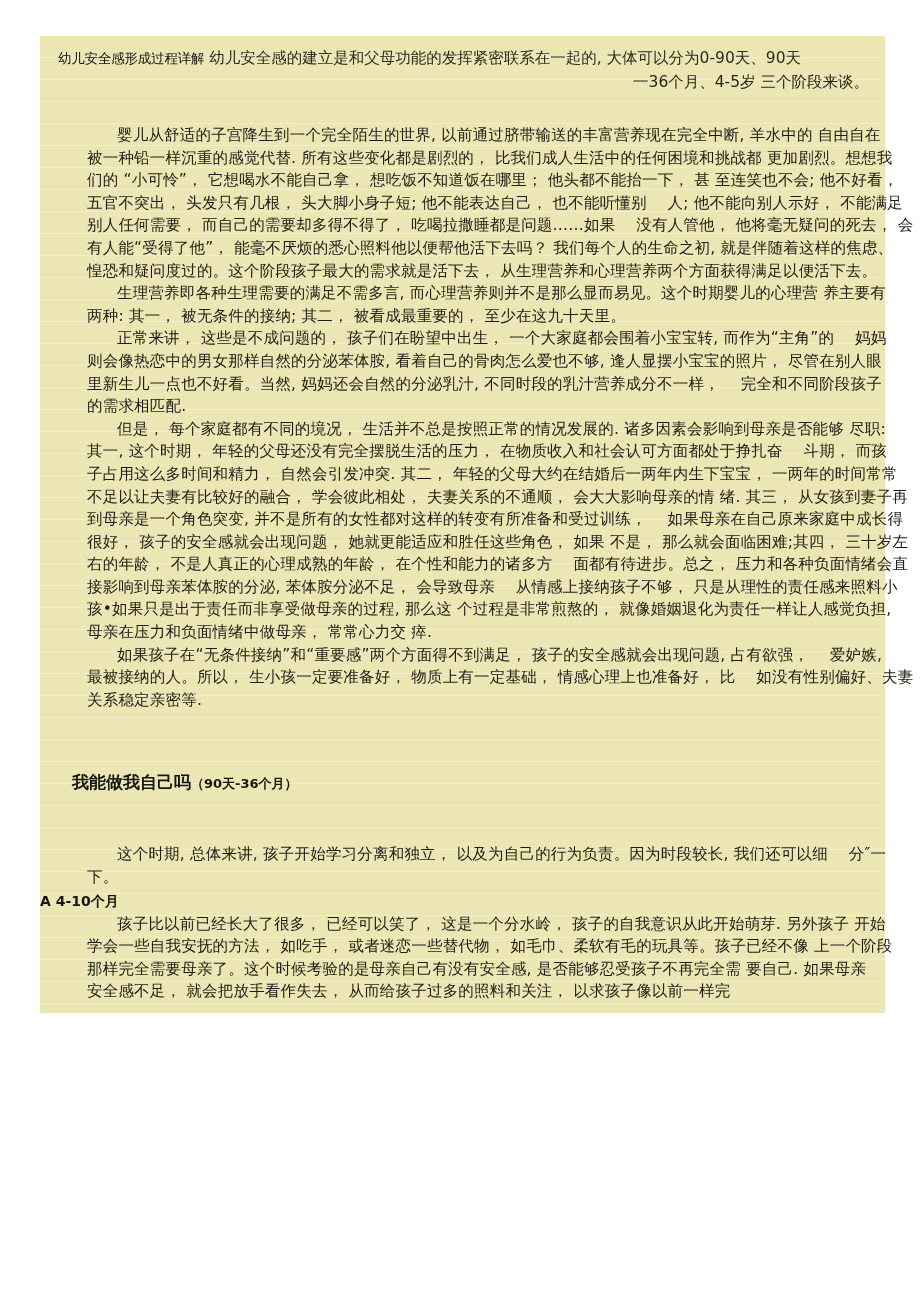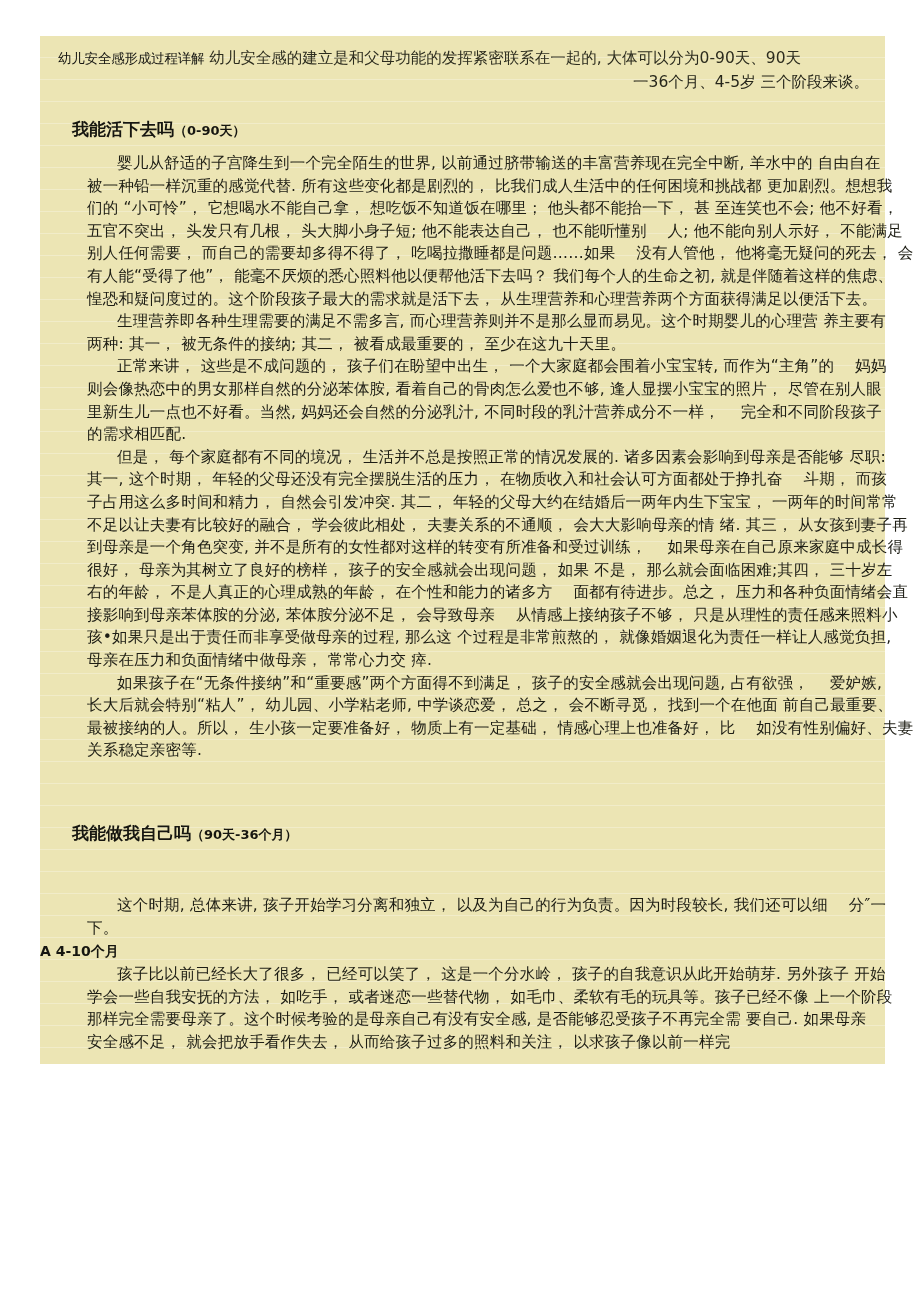--- a/index.html
+++ b/index.html
@@ -120,23 +120,20 @@
     <div class="lead">
       <div class="lead-line l1">
         <span class="doc-title">幼儿安全感形成过程详解</span>
         <span class="lead-body">幼儿安全感的建立是和父母功能的发挥紧密联系在一起的, 大体可以分为0-90天、90天</span>
       </div>
       <div class="lead-line l2">一36个月、4-5岁 三个阶段来谈。</div>
     </div>
 
     <div class="gap-md"></div>
 
-    <div class="heading">
-      <span>我能活下去吗</span><span class="hsub">（0-90天）</span>
-    </div>
 
     <div class="gap-sm"></div>
 
     <div class="para">
       <div class="tline indent">婴儿从舒适的子宫降生到一个完全陌生的世界, 以前通过脐带输送的丰富营养现在完全中断, 羊水中的 自由自在</div>
       <div class="tline">被一种铅一样沉重的感觉代替. 所有这些变化都是剧烈的， 比我们成人生活中的任何困境和挑战都 更加剧烈。想想我</div>
       <div class="tline">们的 “小可怜”， 它想喝水不能自己拿， 想吃饭不知道饭在哪里； 他头都不能抬一下， 甚 至连笑也不会; 他不好看，</div>
       <div class="tline">五官不突出， 头发只有几根， 头大脚小身子短; 他不能表达自己， 也不能听懂别　 人; 他不能向别人示好， 不能满足</div>
       <div class="tline">别人任何需要， 而自己的需要却多得不得了， 吃喝拉撒睡都是问题……如果　 没有人管他， 他将毫无疑问的死去， 会</div>
       <div class="tline">有人能“受得了他”， 能毫不厌烦的悉心照料他以便帮他活下去吗？ 我们每个人的生命之初, 就是伴随着这样的焦虑、</div>
@@ -154,30 +151,29 @@
       <div class="tline">里新生儿一点也不好看。当然, 妈妈还会自然的分泌乳汁, 不同时段的乳汁营养成分不一样，　 完全和不同阶段孩子</div>
       <div class="tline">的需求相匹配.</div>
     </div>
 
     <div class="para">
       <div class="tline indent">但是， 每个家庭都有不同的境况， 生活并不总是按照正常的情况发展的. 诸多因素会影响到母亲是否能够 尽职:</div>
       <div class="tline">其一, 这个时期， 年轻的父母还没有完全摆脱生活的压力， 在物质收入和社会认可方面都处于挣扎奋　 斗期， 而孩</div>
       <div class="tline">子占用这么多时间和精力， 自然会引发冲突. 其二， 年轻的父母大约在结婚后一两年内生下宝宝， 一两年的时间常常</div>
       <div class="tline">不足以让夫妻有比较好的融合， 学会彼此相处， 夫妻关系的不通顺， 会大大影响母亲的情 绪. 其三， 从女孩到妻子再</div>
       <div class="tline">到母亲是一个角色突变, 并不是所有的女性都对这样的转变有所准备和受过训练，　 如果母亲在自己原来家庭中成长得</div>
-      <div class="tline">很好， 母亲为其树立了良好的榜样， 孩子的安全感就会出现问题， 如果 不是， 那么就会面临困难;其四， 三十岁左</div>
+      <div class="tline">很好， 孩子的安全感就会出现问题， 她就更能适应和胜任这些角色， 如果 不是， 那么就会面临困难;其四， 三十岁左</div>
       <div class="tline">右的年龄， 不是人真正的心理成熟的年龄， 在个性和能力的诸多方　 面都有待进步。总之， 压力和各种负面情绪会直</div>
       <div class="tline">接影响到母亲苯体胺的分泌, 苯体胺分泌不足， 会导致母亲　 从情感上接纳孩子不够， 只是从理性的责任感来照料小</div>
       <div class="tline">孩•如果只是出于责任而非享受做母亲的过程, 那么这 个过程是非常煎熬的， 就像婚姻退化为责任一样让人感觉负担,</div>
       <div class="tline">母亲在压力和负面情绪中做母亲， 常常心力交 瘁.</div>
     </div>
 
     <div class="para">
       <div class="tline indent">如果孩子在“无条件接纳”和“重要感”两个方面得不到满足， 孩子的安全感就会出现问题, 占有欲强，　 爱妒嫉,</div>
-      <div class="tline">长大后就会特别“粘人”， 幼儿园、小学粘老师, 中学谈恋爱， 总之， 会不断寻觅， 找到一个在他面 前自己最重要、</div>
       <div class="tline">最被接纳的人。所以， 生小孩一定要准备好， 物质上有一定基础， 情感心理上也准备好， 比　 如没有性别偏好、夫妻</div>
       <div class="tline">关系稳定亲密等.</div>
     </div>
 
     <div class="gap-xl"></div>
 
     <div class="heading">
       <span>我能做我自己吗</span><span class="hsub">（90天-36个月）</span>
     </div>
 

